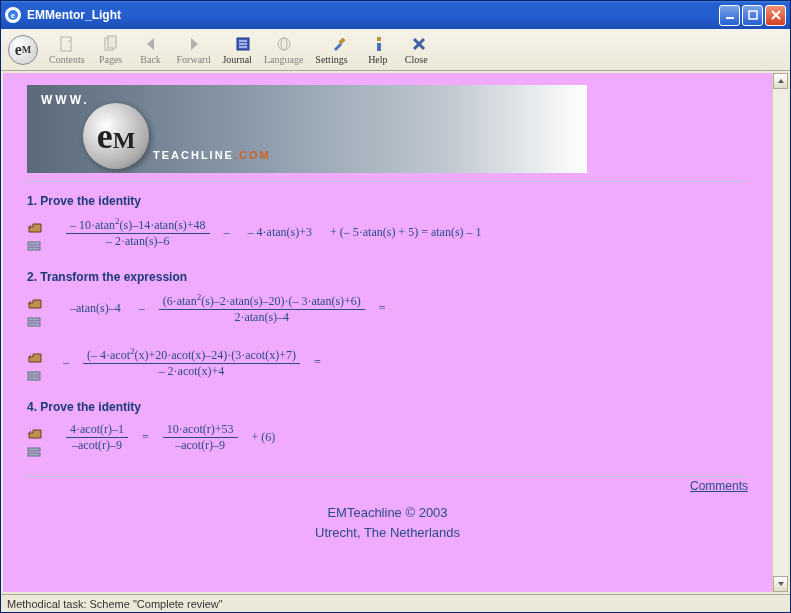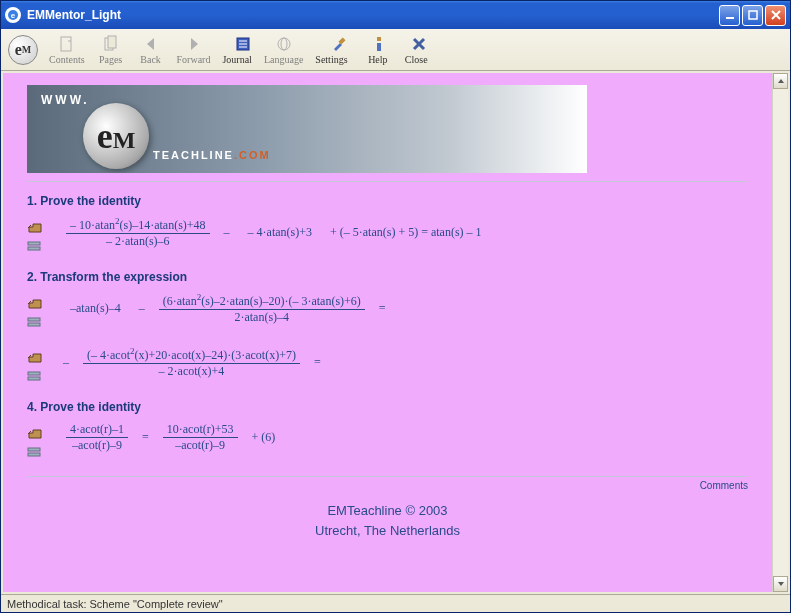--- a/index.html
+++ b/index.html
@@ -234,21 +234,22 @@
 }
 .frac .num { border-bottom: 1px solid #2a4a8a; }
 .comments {
   text-align: right;
   border-top: 1px solid #c0c8d8;
   padding-top: 2px;
   margin-top: 4px;
 }
 .comments a {
   color: #2a4a8a;
-  font-size: 10px;
+  text-decoration: underline;
+  font-size: 12px;
   cursor: pointer;
 }
 .footer {
   text-align: center;
   color: #2a4a8a;
   font-size: 13px;
   margin-top: 10px;
   line-height: 1.5;
 }
 .statusbar {

